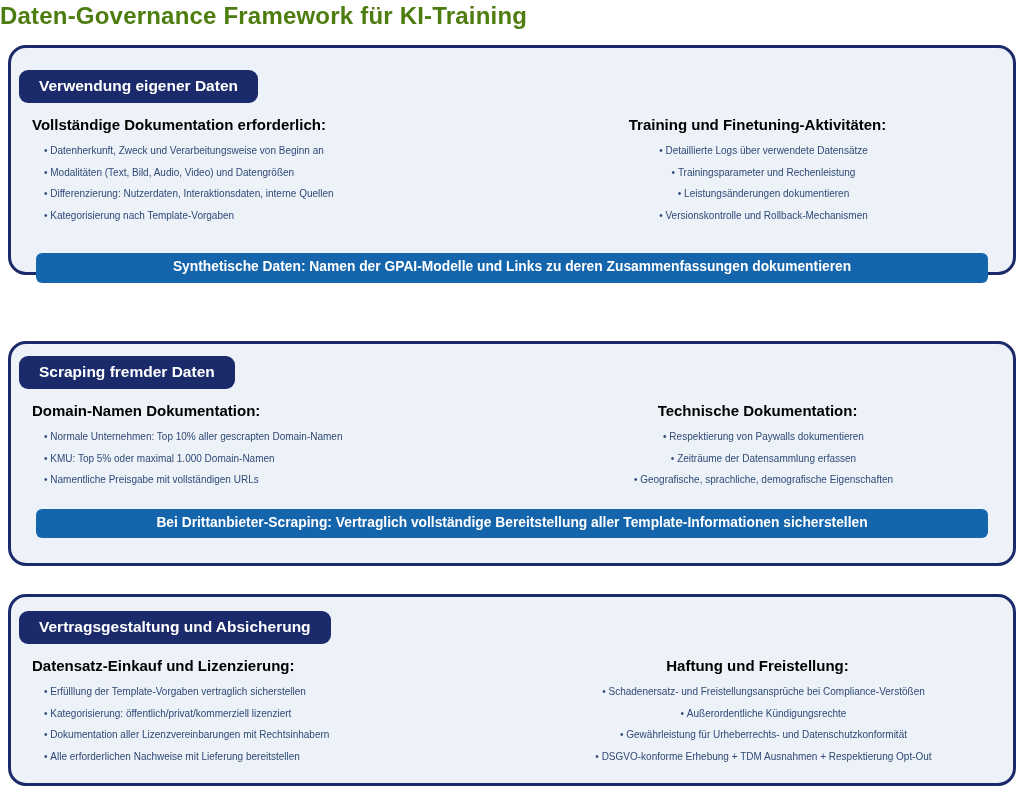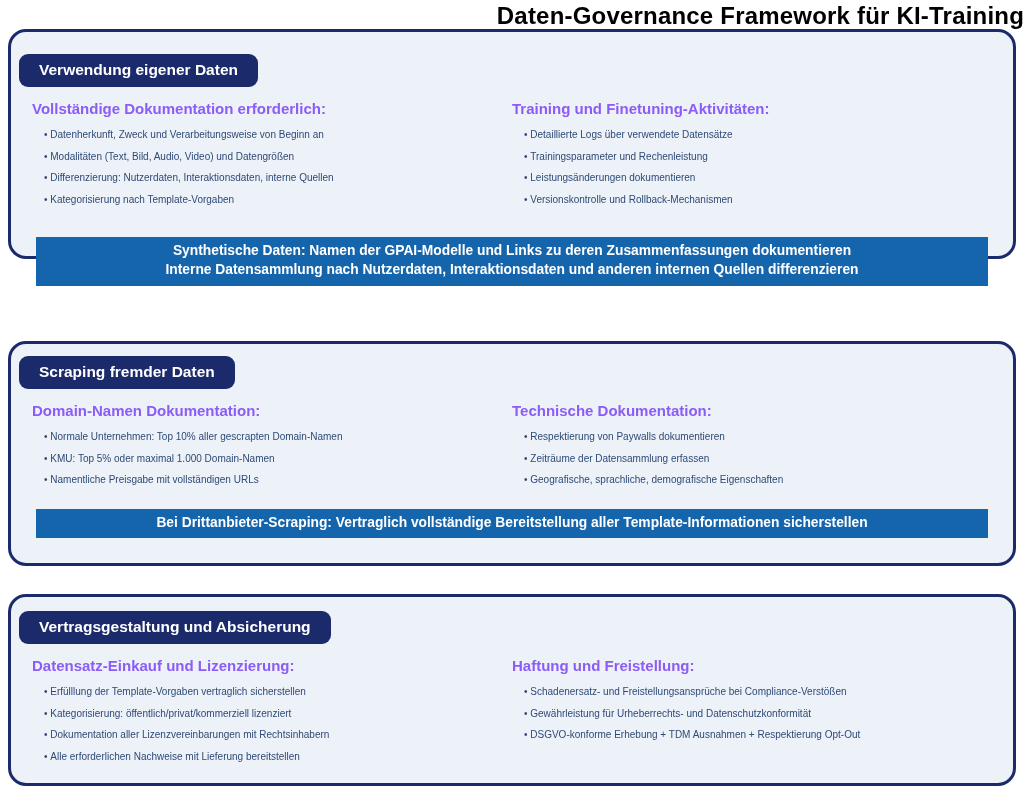--- a/index.html
+++ b/index.html
@@ -2,55 +2,55 @@
 <html><head>
 <meta charset="utf-8">
 <style>
   * { margin:0; padding:0; box-sizing:border-box; }
   html, body { background:#ffffff; }
   body { width:1024px; height:796px; font-family:"Liberation Sans", sans-serif; }
   .page { position:relative; width:1024px; height:796px; background:#ffffff; overflow:hidden; }
 
   .title {
     position:absolute; top:2px; left:0; width:100%;
-    text-align:right; font-size:24px; font-weight:bold;
-    color:#000000; letter-spacing:0.2px;
+    text-align:left; font-size:24px; font-weight:bold;
+    color:#4d7c0f; letter-spacing:0.2px;
   }
 
   .card {
     position:absolute; left:8px; width:1008px;
     background:#edf1f8; border:3px solid #1b2a6b; border-radius:18px;
   }
-  .card1 { top:29px;  height:230px; }
+  .card1 { top:45px;  height:230px; }
   .card2 { top:341px; height:225px; }
   .card3 { top:594px; height:192px; }
 
   .badge {
     display:inline-block; background:#1b2a6b; color:#ffffff;
     font-weight:bold; font-size:15.5px; padding:7px 20px 8px 20px;
     border-radius:9px; margin-left:8px;
   }
   .card1 .badge { margin-top:22px; }
   .card2 .badge { margin-top:12px; }
   .card3 .badge { margin-top:14px; }
 
   .cols { display:flex; padding-left:21px; margin-top:13px; }
   .col-left  { flex:0 0 480px; width:480px; }
-  .col-right { flex:1; padding-right:10px; }
+  .col-right { flex:1; padding-right:10px;text-align:center; }
 
-  .col-heading { font-size:15px; font-weight:bold; color:#8b5cf6; }
+  .col-heading { font-size:15px; font-weight:bold; color:#000000; }
 
   ul.bullets { list-style:none; margin:7px 0 0 12px; }
   ul.bullets li {
     font-size:10px; color:#2e4a76; line-height:21.6px; white-space:nowrap;
   }
   ul.bullets li::before { content:"\2022\00a0"; color:#2e4a76; }
 
   .banner {
-    margin:0 25px; background:#1565ad; border-radius:0;
+    margin:0 25px; background:#1565ad; border-radius:6px;
     color:#ffffff; font-weight:bold; font-size:13.8px;
     text-align:center; padding:5px 8px 6px 8px; line-height:18.6px;
   }
   .card1 .banner { margin-top:27px; }
   .card2 .banner { margin-top:18px; }
 </style>
 </head>
 <body>
 
 <div class="page">
@@ -74,21 +74,20 @@
         <ul class="bullets">
           <li>Detaillierte Logs über verwendete Datensätze</li>
           <li>Trainingsparameter und Rechenleistung</li>
           <li>Leistungsänderungen dokumentieren</li>
           <li>Versionskontrolle und Rollback-Mechanismen</li>
         </ul>
       </div>
     </div>
     <div class="banner">
       <div>Synthetische Daten: Namen der GPAI-Modelle und Links zu deren Zusammenfassungen dokumentieren</div>
-      <div>Interne Datensammlung nach Nutzerdaten, Interaktionsdaten und anderen internen Quellen differenzieren</div>
     </div>
   </div>
 
   <div class="card card2">
     <div class="badge">Scraping fremder Daten</div>
     <div class="cols">
       <div class="col-left">
         <div class="col-heading">Domain-Namen Dokumentation:</div>
         <ul class="bullets">
           <li>Normale Unternehmen: Top 10% aller gescrapten Domain-Namen</li>
@@ -119,20 +118,21 @@
           <li>Erfülllung der Template-Vorgaben vertraglich sicherstellen</li>
           <li>Kategorisierung: öffentlich/privat/kommerziell lizenziert</li>
           <li>Dokumentation aller Lizenzvereinbarungen mit Rechtsinhabern</li>
           <li>Alle erforderlichen Nachweise mit Lieferung bereitstellen</li>
         </ul>
       </div>
       <div class="col-right">
         <div class="col-heading">Haftung und Freistellung:</div>
         <ul class="bullets">
           <li>Schadenersatz- und Freistellungsansprüche bei Compliance-Verstößen</li>
+          <li>Außerordentliche Kündigungsrechte</li>
           <li>Gewährleistung für Urheberrechts- und Datenschutzkonformität</li>
           <li>DSGVO-konforme Erhebung + TDM Ausnahmen + Respektierung Opt-Out</li>
         </ul>
       </div>
     </div>
   </div>
 
 </div>
 
 </body></html>

